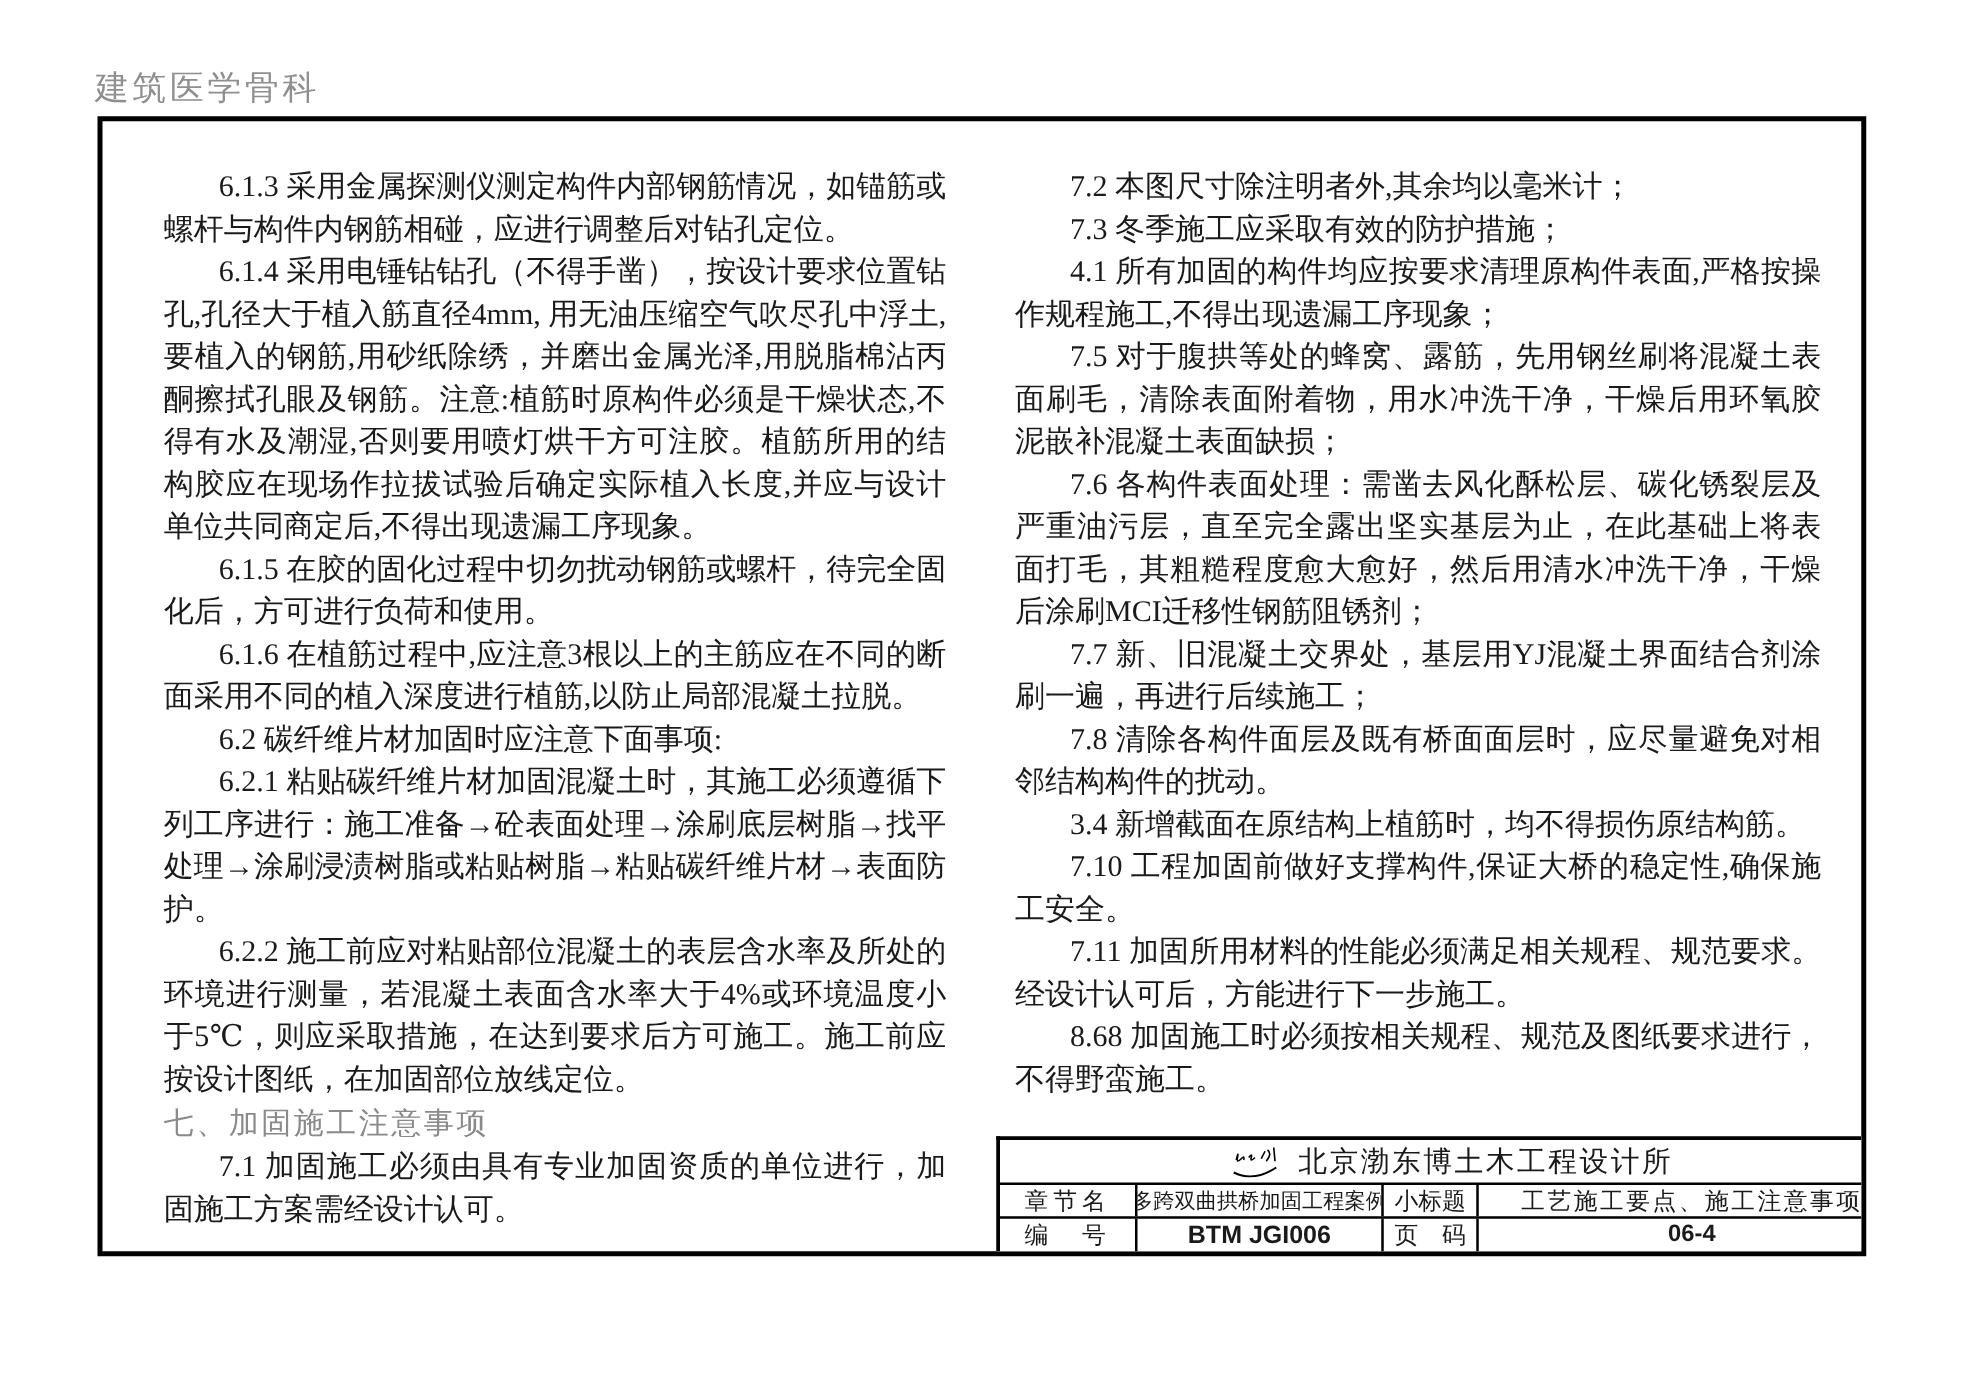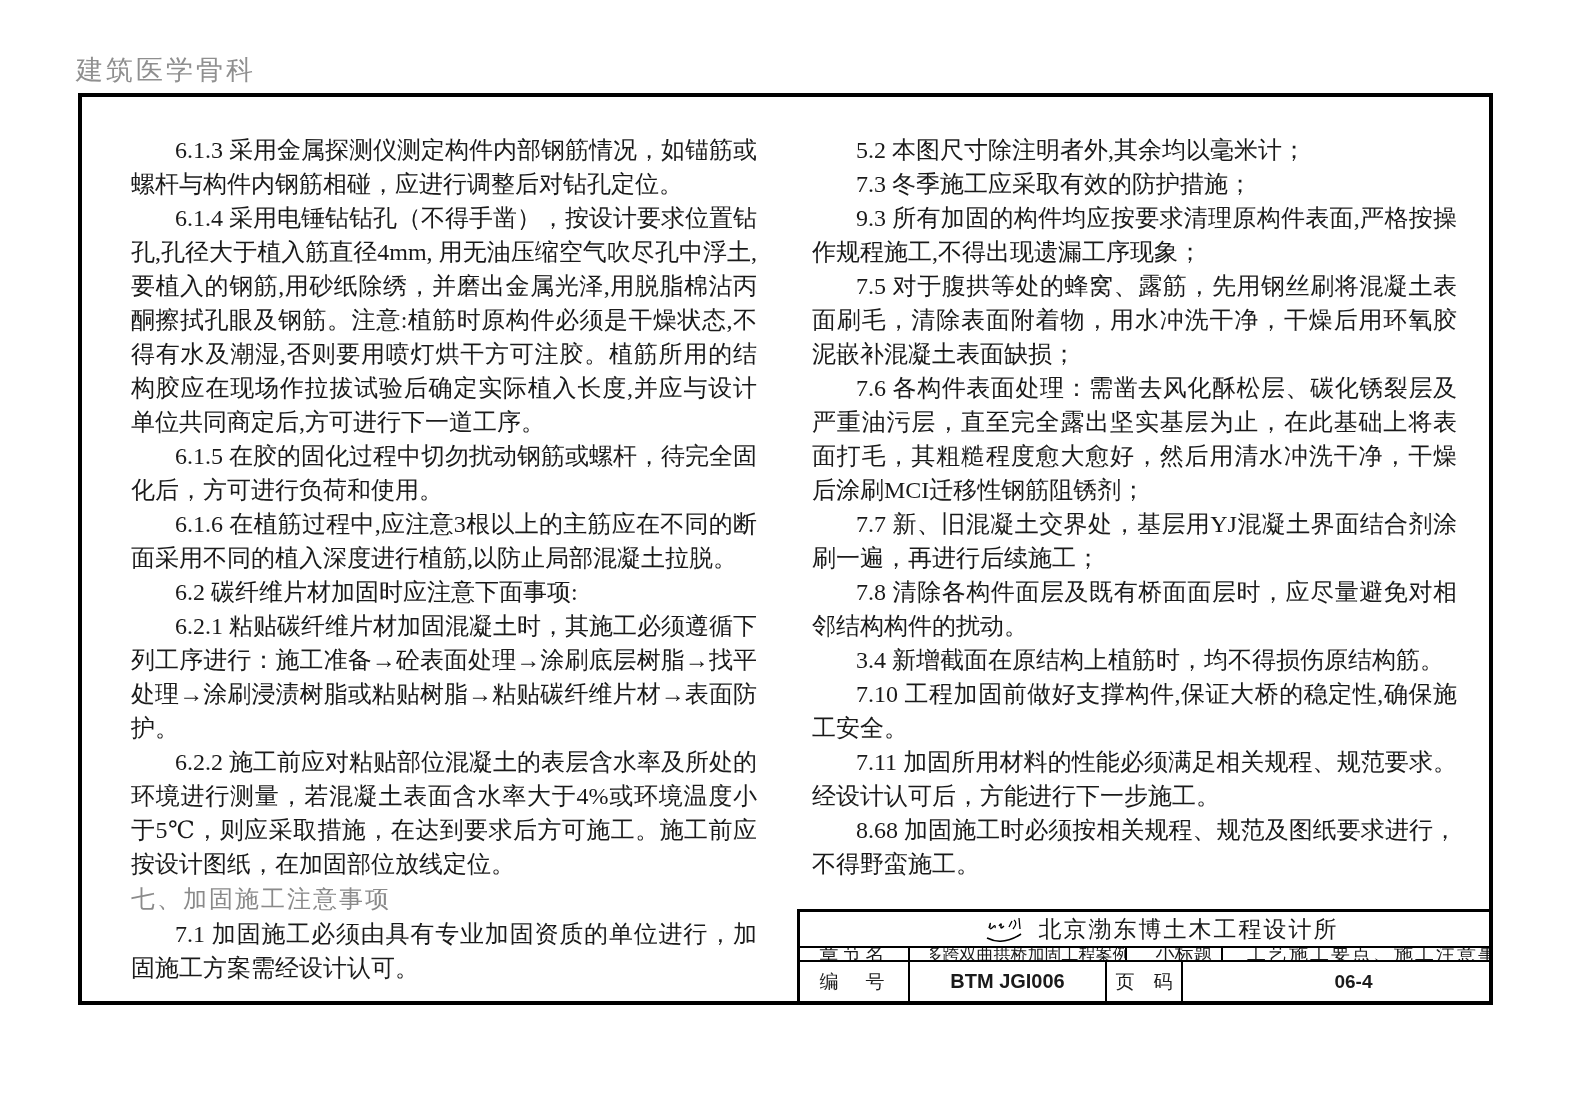--- a/index.html
+++ b/index.html
@@ -29,21 +29,21 @@
     line-height:36px !important;
   }
   
   .title-block{
     position:absolute;right:0;bottom:0;width:692px;height:92px;
     border-left:3px solid #000;border-top:3px solid #000;
     display:flex;flex-direction:column;background:#fff;box-sizing:border-box;
   }
   .tb-row{display:flex;box-sizing:border-box;}
   .tb-row1{height:36px;border-bottom:2px solid #000;align-items:center;justify-content:center;padding-left:32px;}
-  .tb-row2{height:14px;border-bottom:2px solid #000;gap:20px;}
+  .tb-row2{height:27px;border-bottom:2px solid #000;}
   .tb-row3{flex:1;}
   .tb-cell{
     display:flex;align-items:center;justify-content:center;
     box-sizing:border-box;border-right:2px solid #000;
     font-size:19px;white-space:nowrap;overflow:hidden;
   }
   .tb-cell:last-child{border-right:none;}
   .tb-c1{width:110px;letter-spacing:4px;}
   .tb-c2{width:197px;}
   .tb-c3{width:76px;}
@@ -62,34 +62,34 @@
 </style>
 </head>
 <body>
 
 <div class="watermark">建筑医学骨科</div>
 
 <div class="main-box">
 
   <div class="col col-left">
     <p>6.1.3 采用金属探测仪测定构件内部钢筋情况，如锚筋或螺杆与构件内钢筋相碰，应进行调整后对钻孔定位。</p>
-    <p>6.1.4 采用电锤钻钻孔（不得手凿），按设计要求位置钻孔,孔径大于植入筋直径4mm, 用无油压缩空气吹尽孔中浮土,要植入的钢筋,用砂纸除绣，并磨出金属光泽,用脱脂棉沾丙酮擦拭孔眼及钢筋。注意:植筋时原构件必须是干燥状态,不得有水及潮湿,否则要用喷灯烘干方可注胶。植筋所用的结构胶应在现场作拉拔试验后确定实际植入长度,并应与设计单位共同商定后,方可进行下一道工序。</p>
+    <p>6.1.4 采用电锤钻钻孔（不得手凿），按设计要求位置钻孔,孔径大于植入筋直径4mm, 用无油压缩空气吹尽孔中浮土,要植入的钢筋,用砂纸除绣，并磨出金属光泽,用脱脂棉沾丙酮擦拭孔眼及钢筋。注意:植筋时原构件必须是干燥状态,不得有水及潮湿,否则要用喷灯烘干方可注胶。植筋所用的结构胶应在现场作拉拔试验后确定实际植入长度,并应与设计单位共同商定后,不得出现遗漏工序现象。</p>
     <p>6.1.5 在胶的固化过程中切勿扰动钢筋或螺杆，待完全固化后，方可进行负荷和使用。</p>
     <p>6.1.6 在植筋过程中,应注意3根以上的主筋应在不同的断面采用不同的植入深度进行植筋,以防止局部混凝土拉脱。</p>
     <p>6.2 碳纤维片材加固时应注意下面事项:</p>
     <p>6.2.1 粘贴碳纤维片材加固混凝土时，其施工必须遵循下列工序进行：施工准备→砼表面处理→涂刷底层树脂→找平处理→涂刷浸渍树脂或粘贴树脂→粘贴碳纤维片材→表面防护。</p>
     <p>6.2.2 施工前应对粘贴部位混凝土的表层含水率及所处的环境进行测量，若混凝土表面含水率大于4%或环境温度小于5℃，则应采取措施，在达到要求后方可施工。施工前应按设计图纸，在加固部位放线定位。</p>
     <p class="section-heading">七、加固施工注意事项</p>
     <p>7.1 加固施工必须由具有专业加固资质的单位进行，加固施工方案需经设计认可。</p>
   </div>
 
   <div class="col col-right">
-    <p>5.2 本图尺寸除注明者外,其余均以毫米计；</p>
+    <p>7.2 本图尺寸除注明者外,其余均以毫米计；</p>
     <p>7.3 冬季施工应采取有效的防护措施；</p>
-    <p>9.3 所有加固的构件均应按要求清理原构件表面,严格按操作规程施工,不得出现遗漏工序现象；</p>
+    <p>4.1 所有加固的构件均应按要求清理原构件表面,严格按操作规程施工,不得出现遗漏工序现象；</p>
     <p>7.5 对于腹拱等处的蜂窝、露筋，先用钢丝刷将混凝土表面刷毛，清除表面附着物，用水冲洗干净，干燥后用环氧胶泥嵌补混凝土表面缺损；</p>
     <p>7.6 各构件表面处理：需凿去风化酥松层、碳化锈裂层及严重油污层，直至完全露出坚实基层为止，在此基础上将表面打毛，其粗糙程度愈大愈好，然后用清水冲洗干净，干燥后涂刷MCI迁移性钢筋阻锈剂；</p>
     <p>7.7 新、旧混凝土交界处，基层用YJ混凝土界面结合剂涂刷一遍，再进行后续施工；</p>
     <p>7.8 清除各构件面层及既有桥面面层时，应尽量避免对相邻结构构件的扰动。</p>
     <p>3.4 新增截面在原结构上植筋时，均不得损伤原结构筋。</p>
     <p>7.10 工程加固前做好支撑构件,保证大桥的稳定性,确保施工安全。</p>
     <p>7.11 加固所用材料的性能必须满足相关规程、规范要求。经设计认可后，方能进行下一步施工。</p>
     <p>8.68 加固施工时必须按相关规程、规范及图纸要求进行，不得野蛮施工。</p>
   </div>
 

